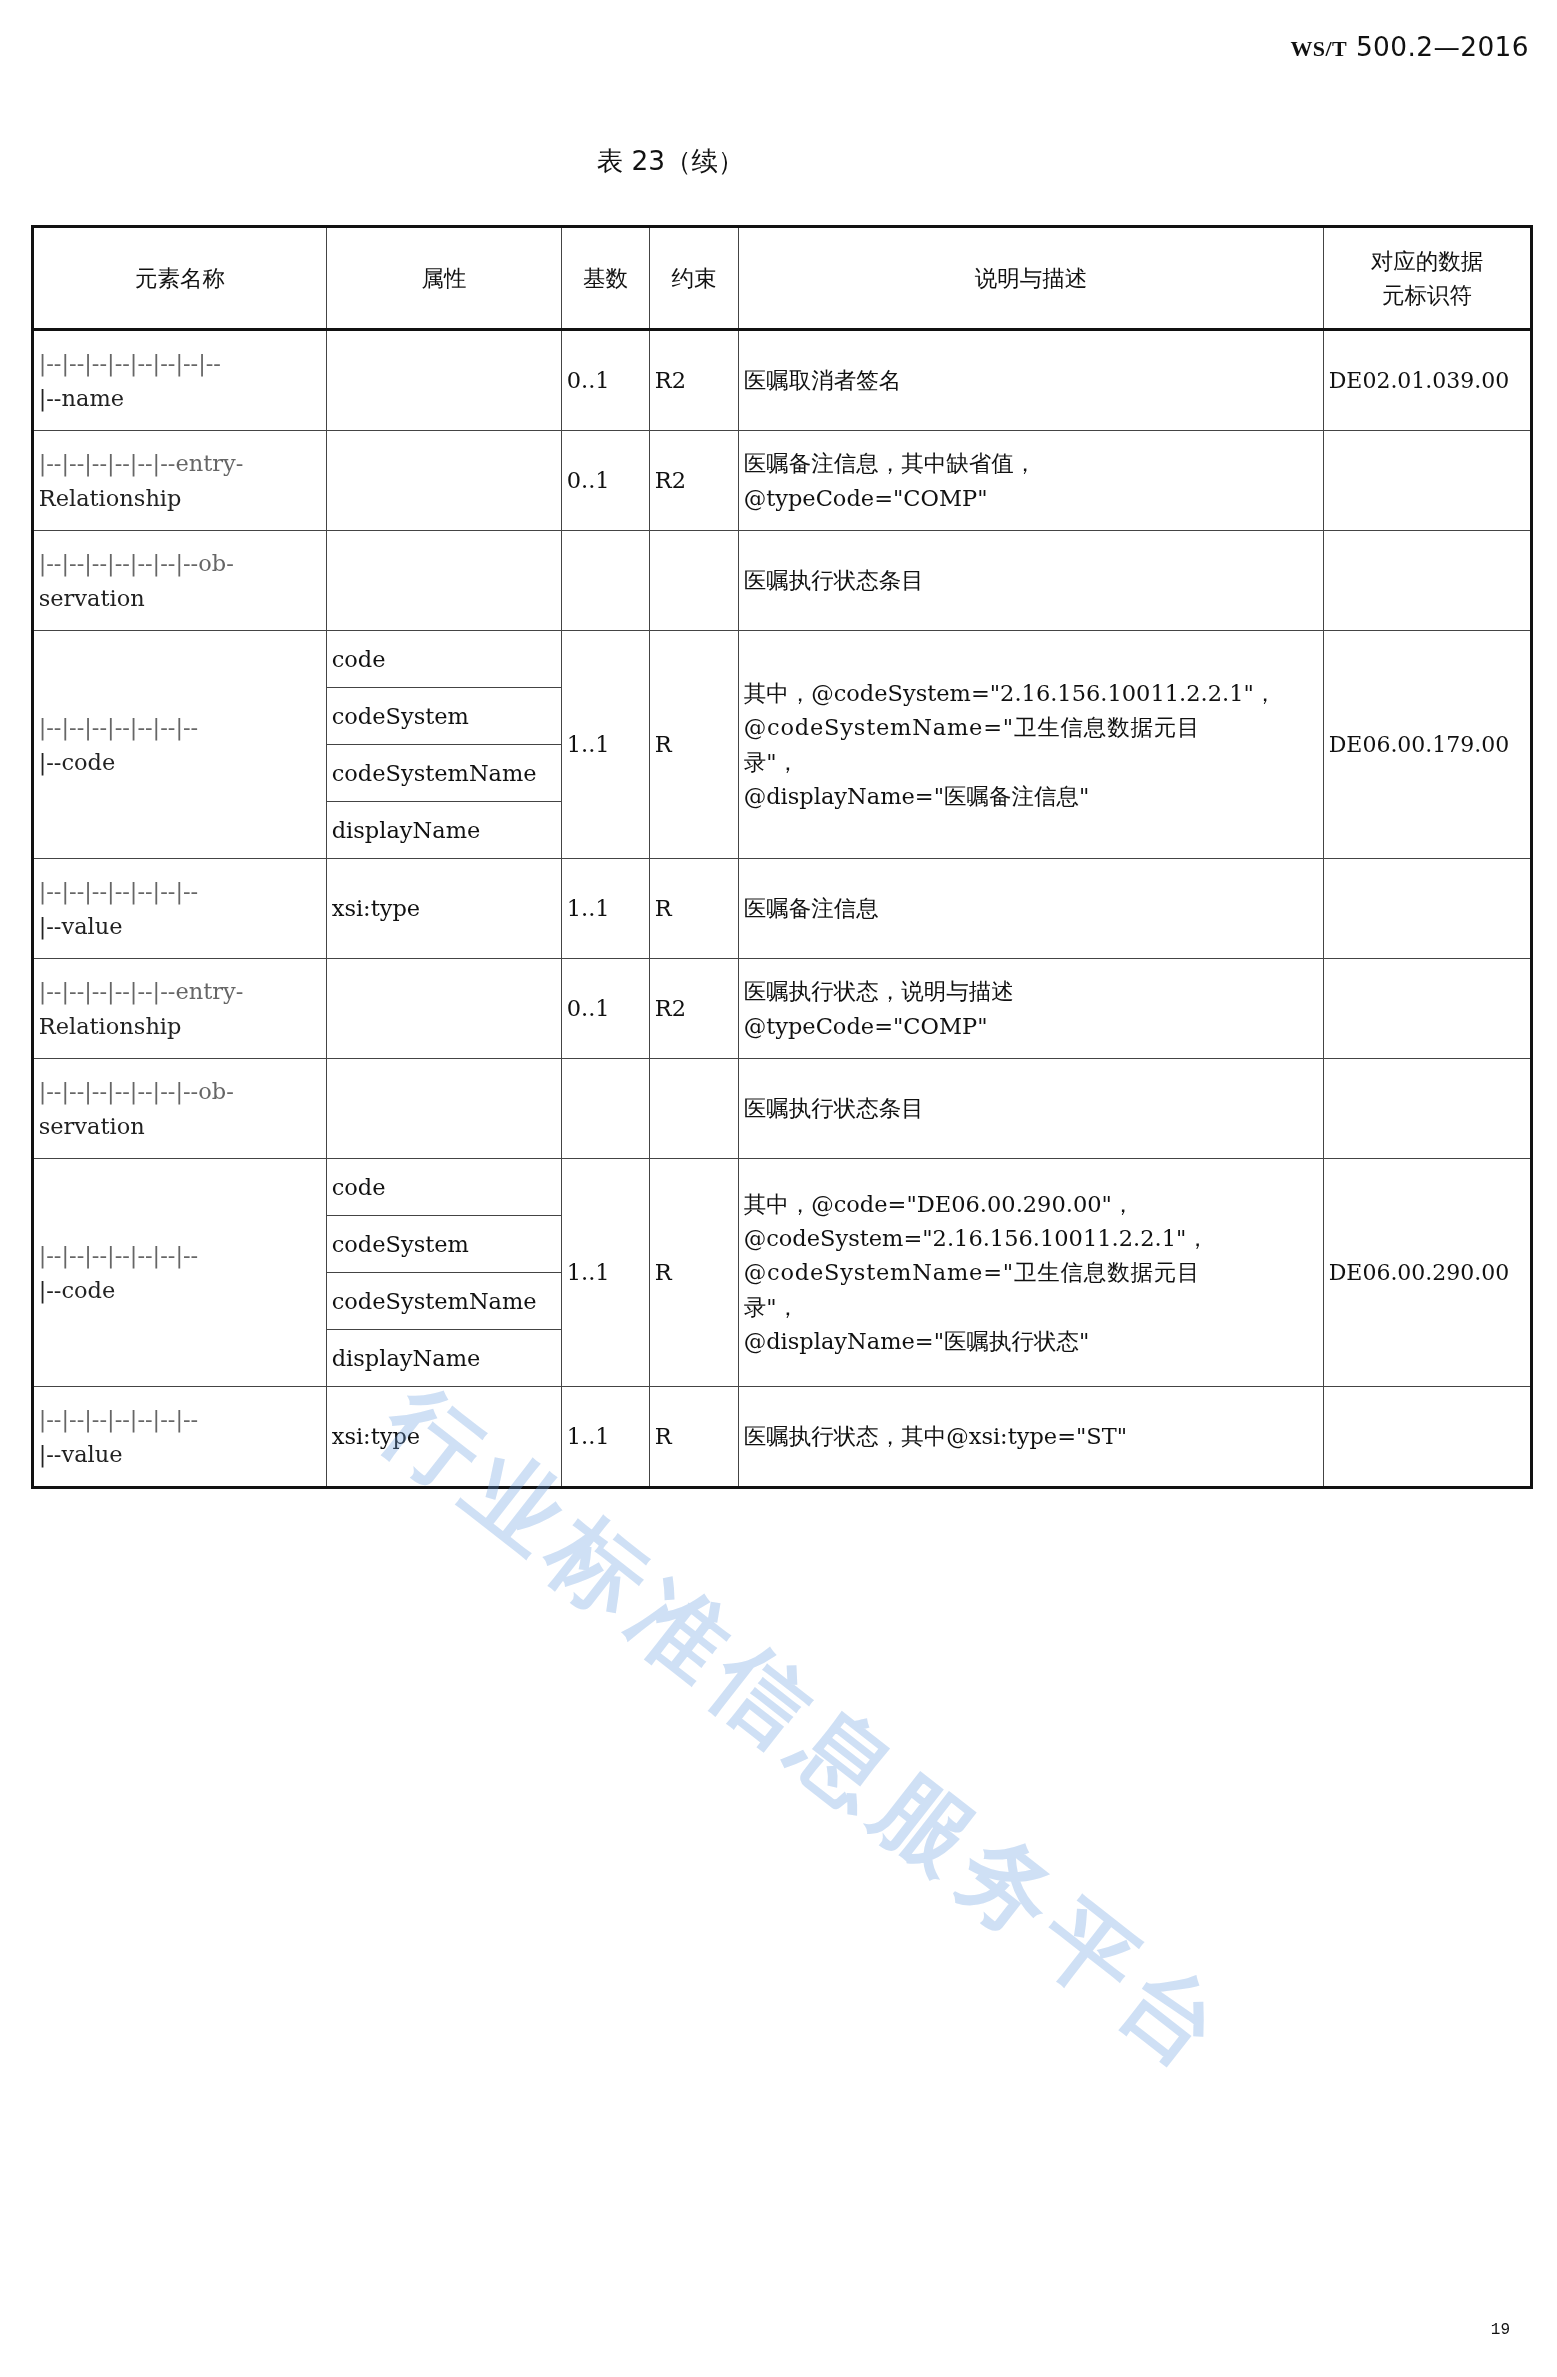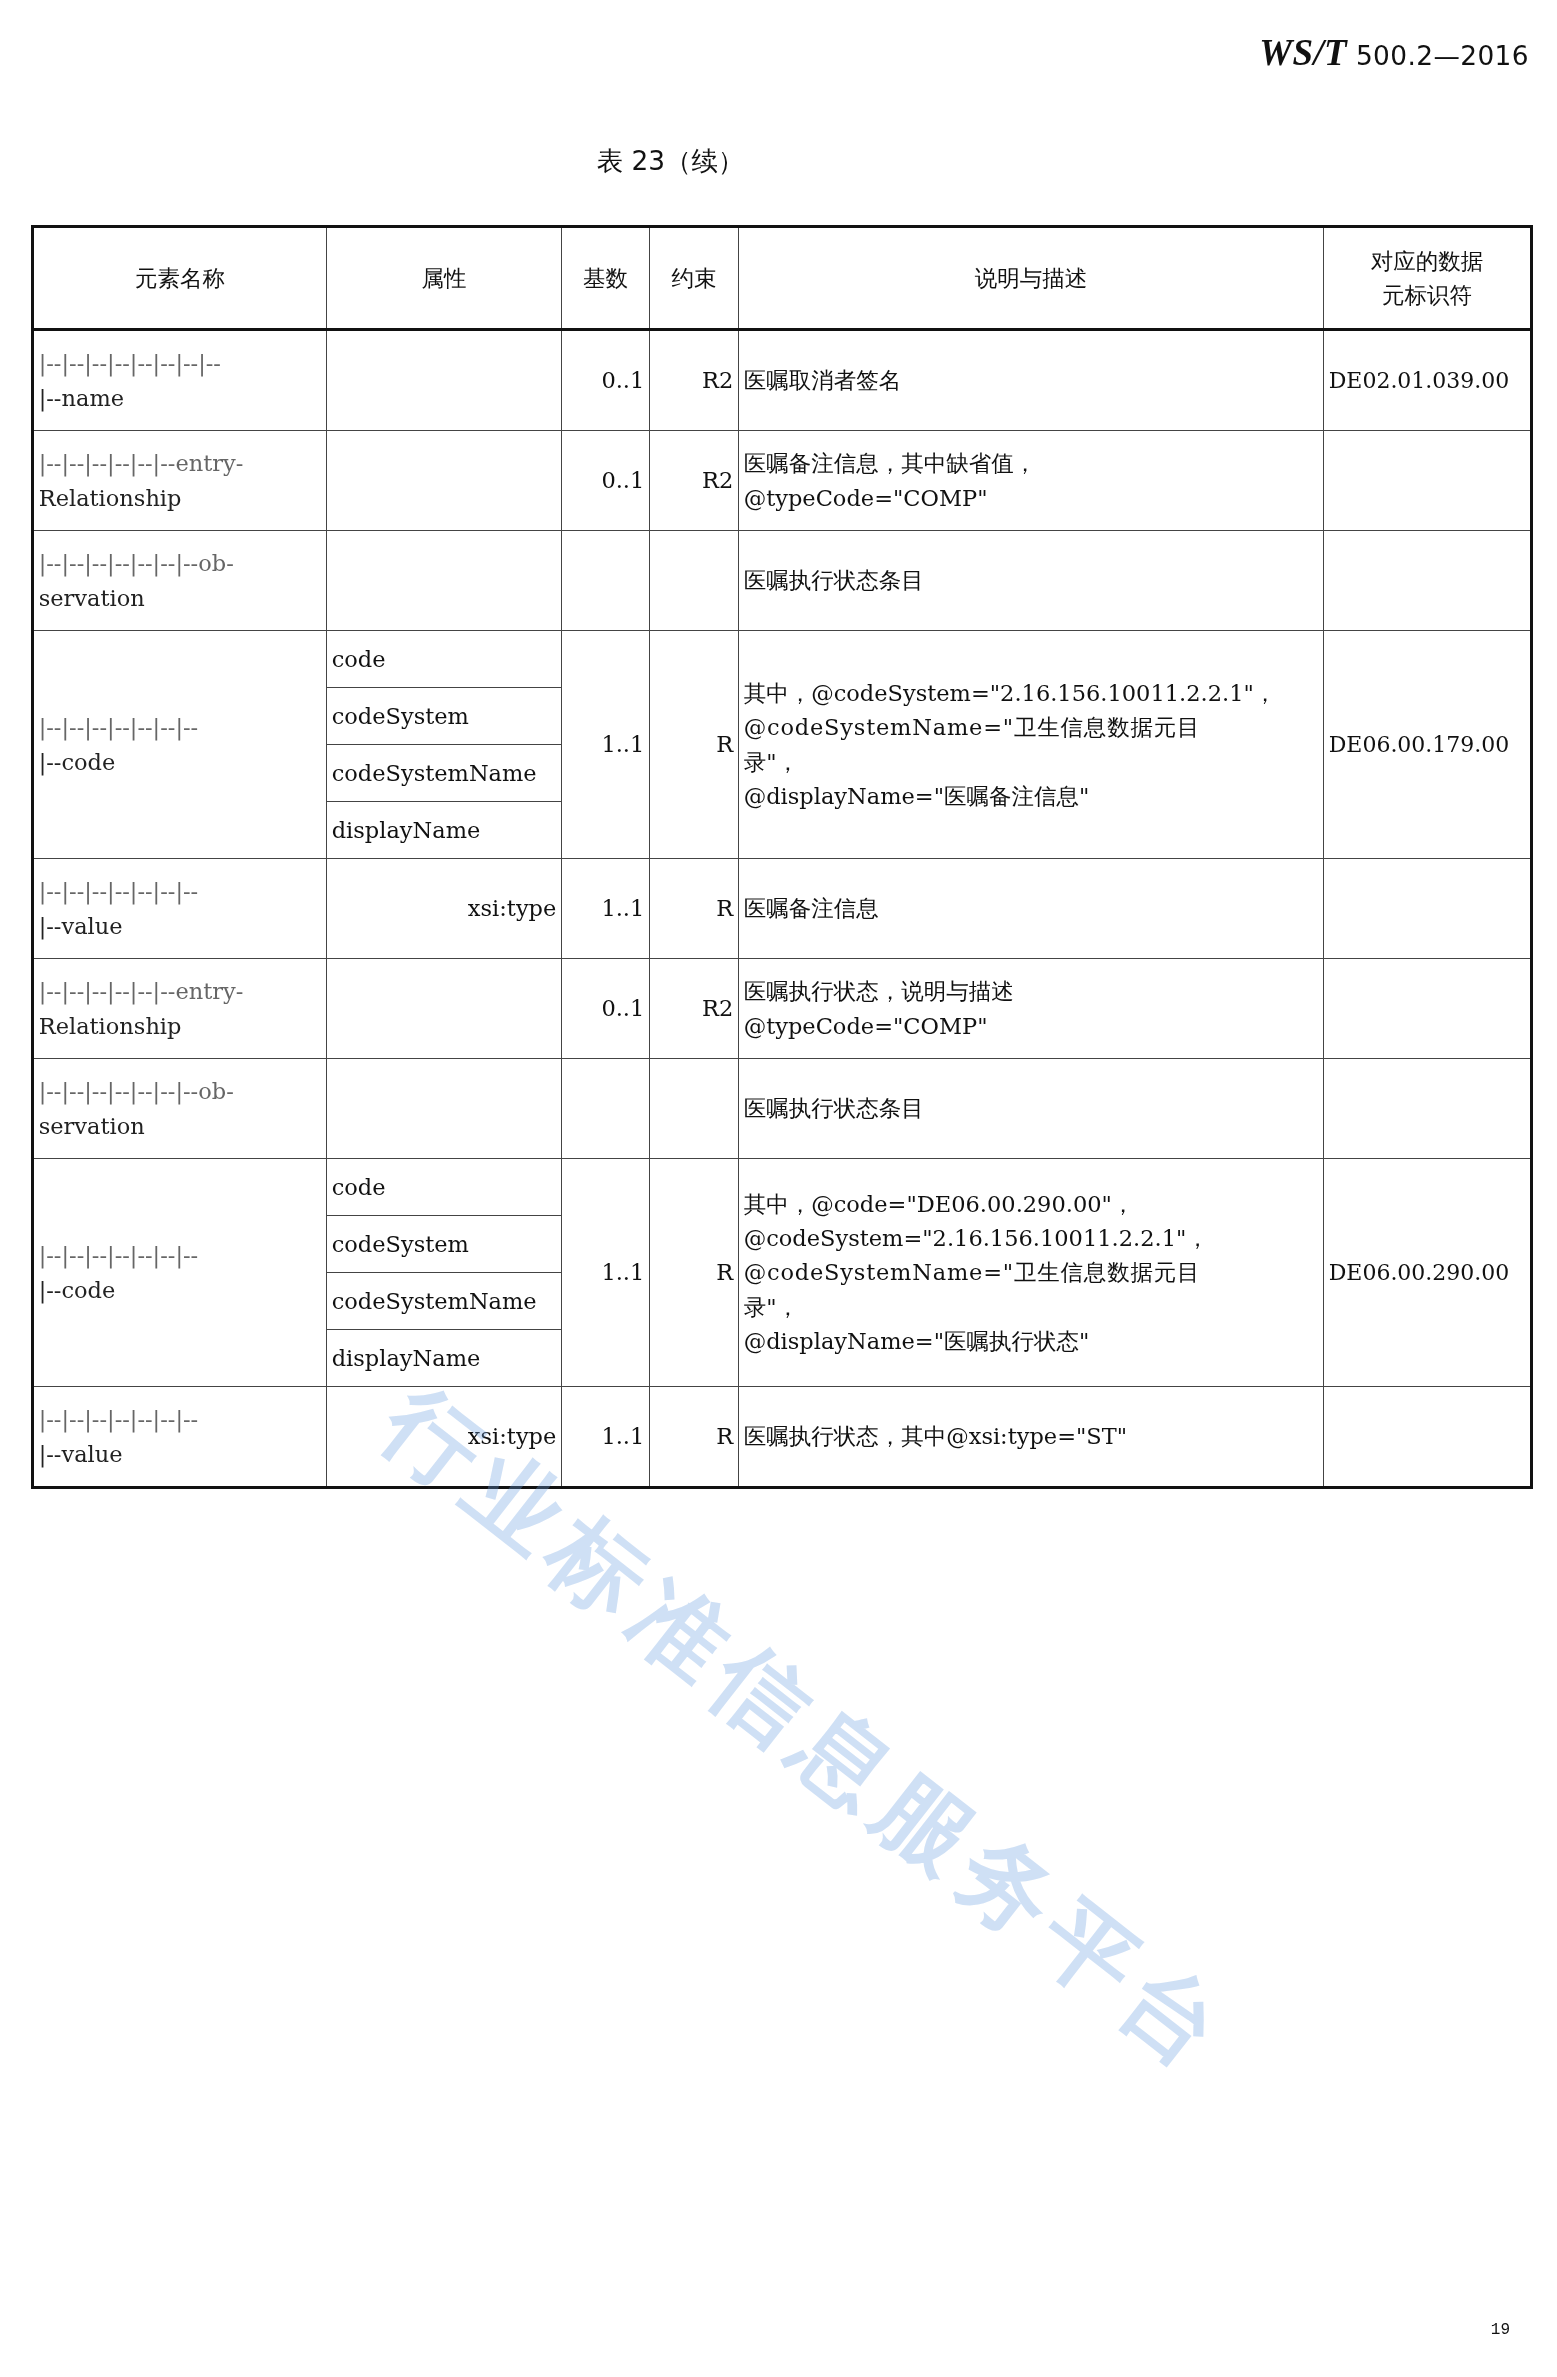--- a/index.html
+++ b/index.html
@@ -4,38 +4,38 @@
 <style>
   html, body { margin: 0; padding: 0; background: #ffffff; }
   body {
     width: 1557px; height: 2377px; position: relative; overflow: hidden;
     font-family: "DejaVu Serif", "Liberation Serif", serif; color: #111;
   }
   .std-code {
     position: absolute; top: 31px; right: 28px;
     font-size: 26.4px; letter-spacing: 0.4px; white-space: nowrap;
   }
-  .std-code .bold { font-family: "Liberation Serif", serif; font-weight: bold; font-size: 37px; font-style: italic; }
+  .std-code .bold { font-family: "Liberation Serif", serif; font-weight: bold; font-size: 22px; }
   .std-code .rest { font-family: "DejaVu Sans", sans-serif; }
   .table-title {
     position: absolute; top: 144px; left: 0; width: 1341px; text-align: center;
     font-family: "DejaVu Sans", sans-serif; font-size: 26.4px;
   }
   table.spec {
     position: absolute; left: 31px; top: 225px; width: 1498px;
     border-collapse: collapse; table-layout: fixed;
     border: 3.1px solid #111;
     font-size: 22.5px; line-height: 1.52; padding-left: 40px;
   }
   table.spec td, table.spec th {
     border: 1.6px solid #444; padding: 0 4.7px; vertical-align: middle; font-weight: normal;
   }
   table.spec th { text-align: center; height: 100px; border-bottom: 3.1px solid #111; }
   td.name { text-align: left; color: #222; word-break: break-all; }
-  td.center { text-align: right; }
+  td.center { text-align: left; }
   td.desc { text-align: left; padding-left: 4.7px; margin-left: 7px; }
   td.deid { white-space: nowrap; font-size: 22px; padding: 0 1.6px; }
   td.attr { height: 56px; padding: 0; }
   tr.r-std td { height: 99px; }
   .tree { color: #666; }
   .watermark {
     position: absolute; left: 435px; top: 1361px;
     font-family: "DejaVu Sans", sans-serif; font-size: 93px; font-weight: bold;
     color: rgba(110, 160, 225, 0.33); transform: rotate(38deg); transform-origin: left top;
     white-space: nowrap; letter-spacing: 11px; pointer-events: none;

